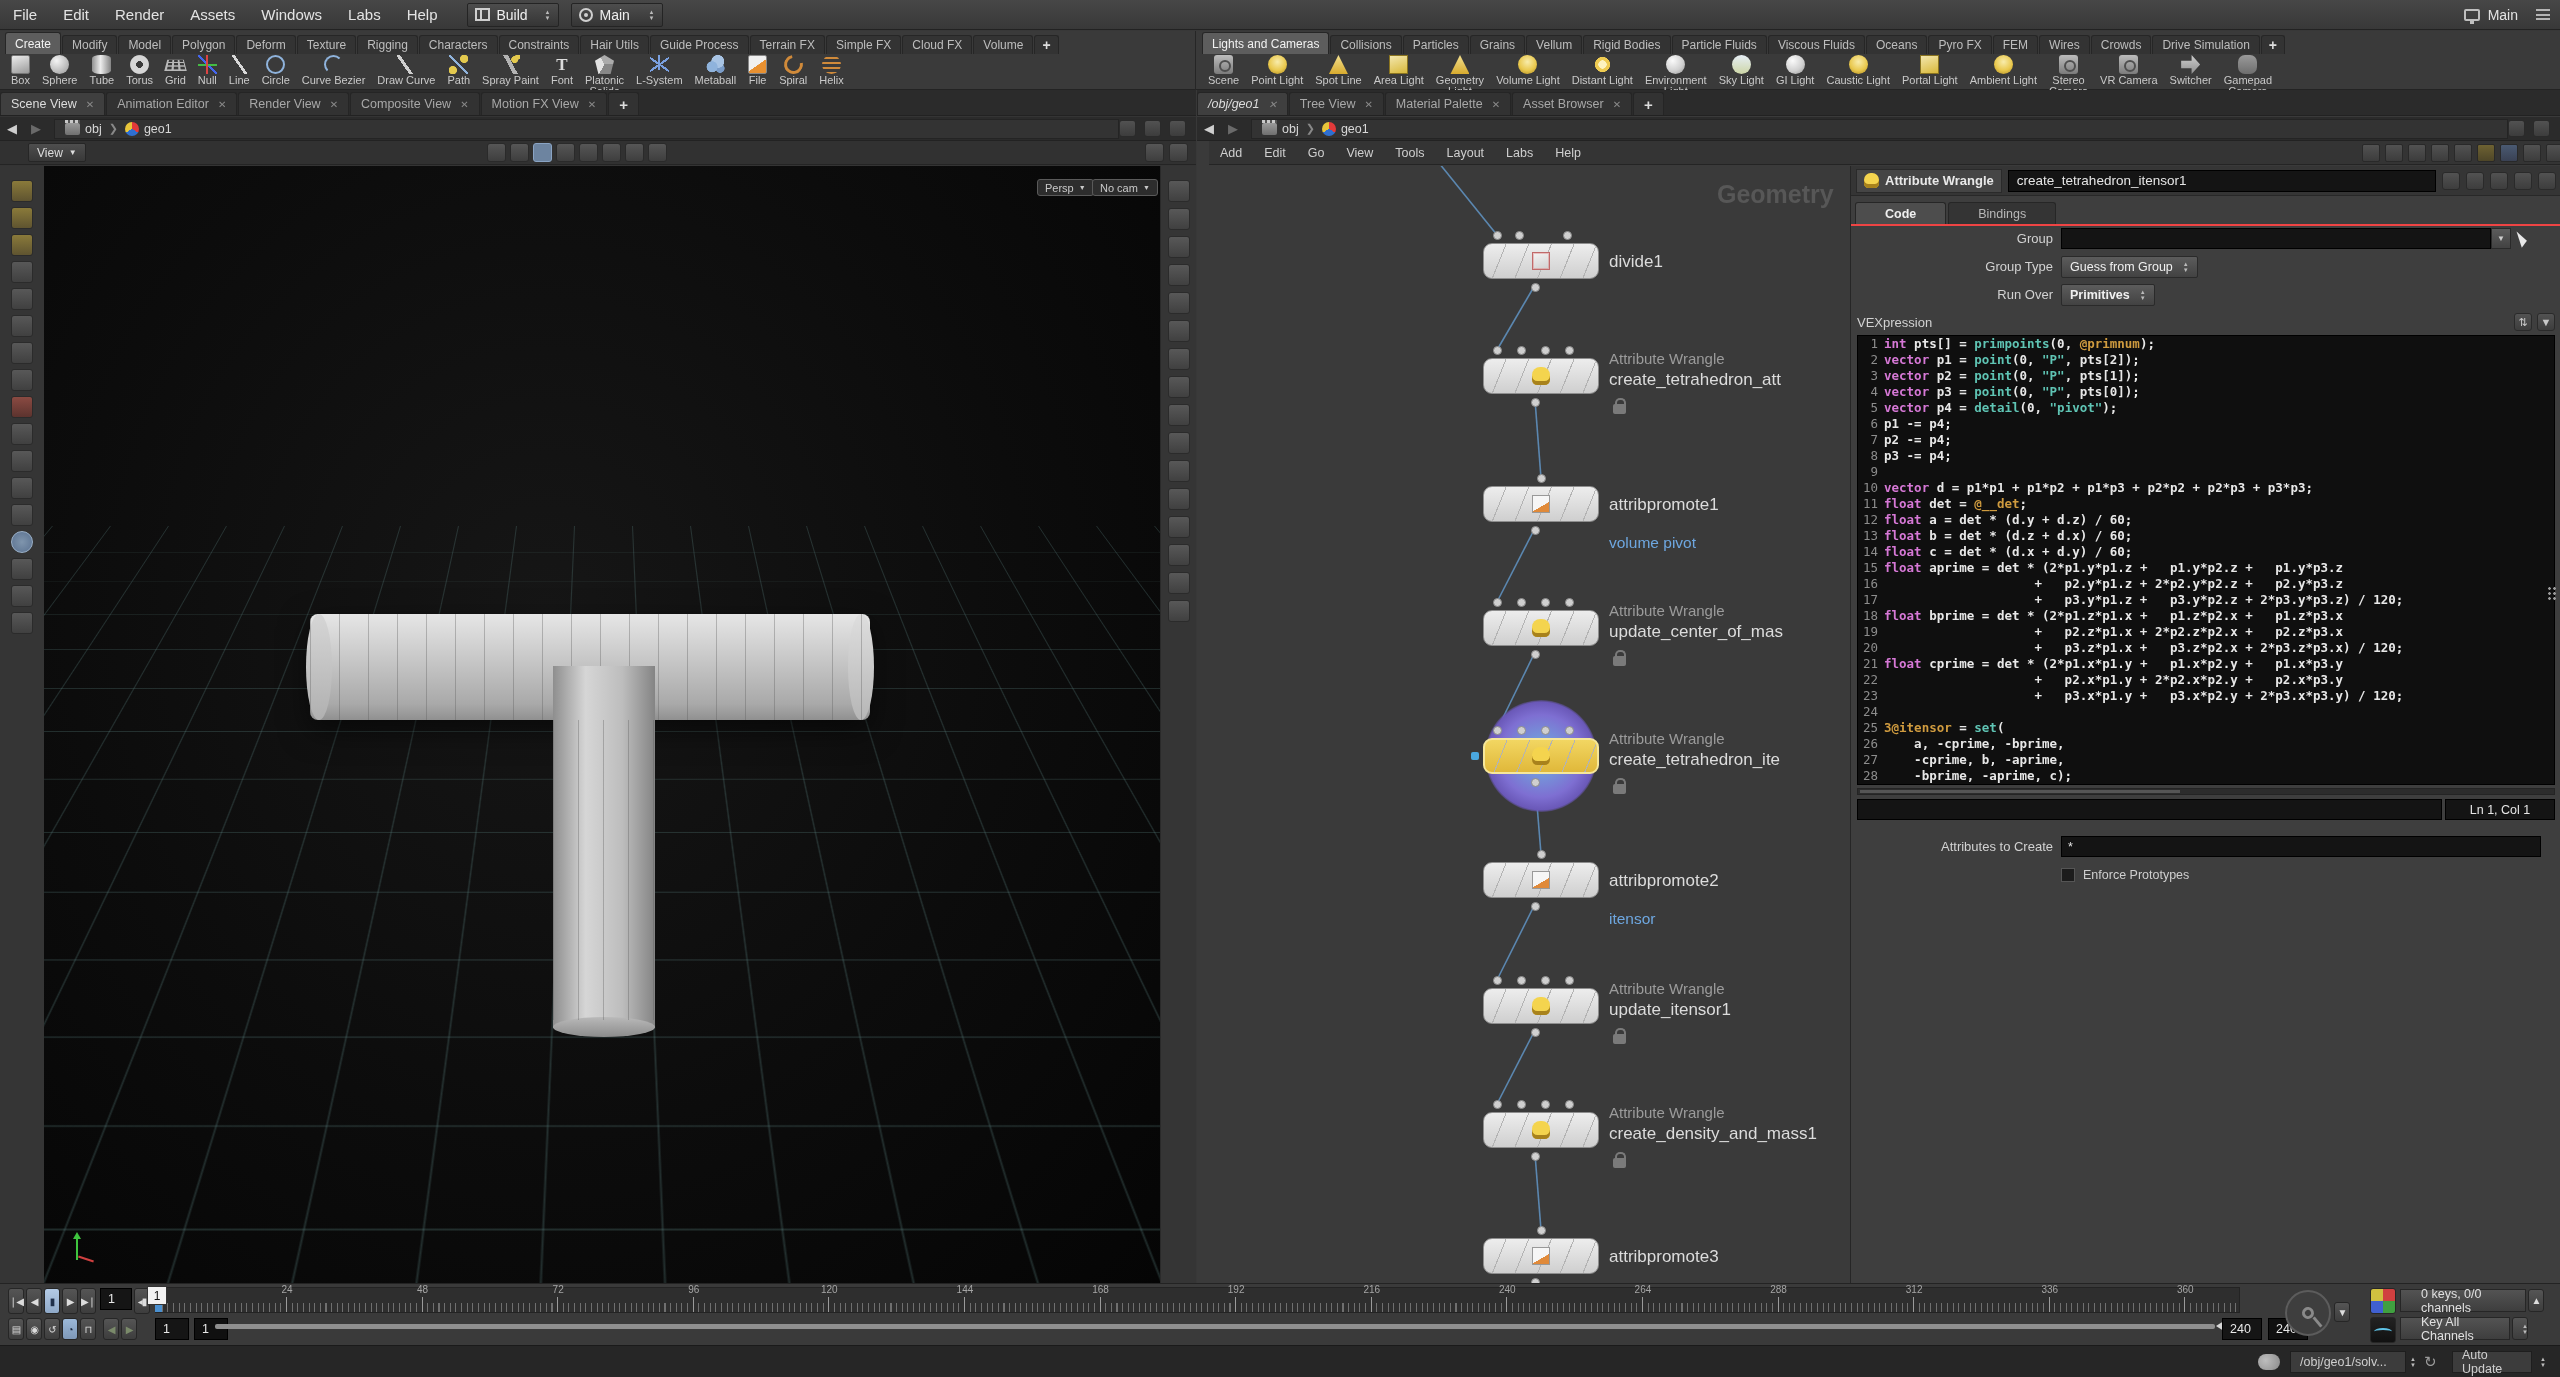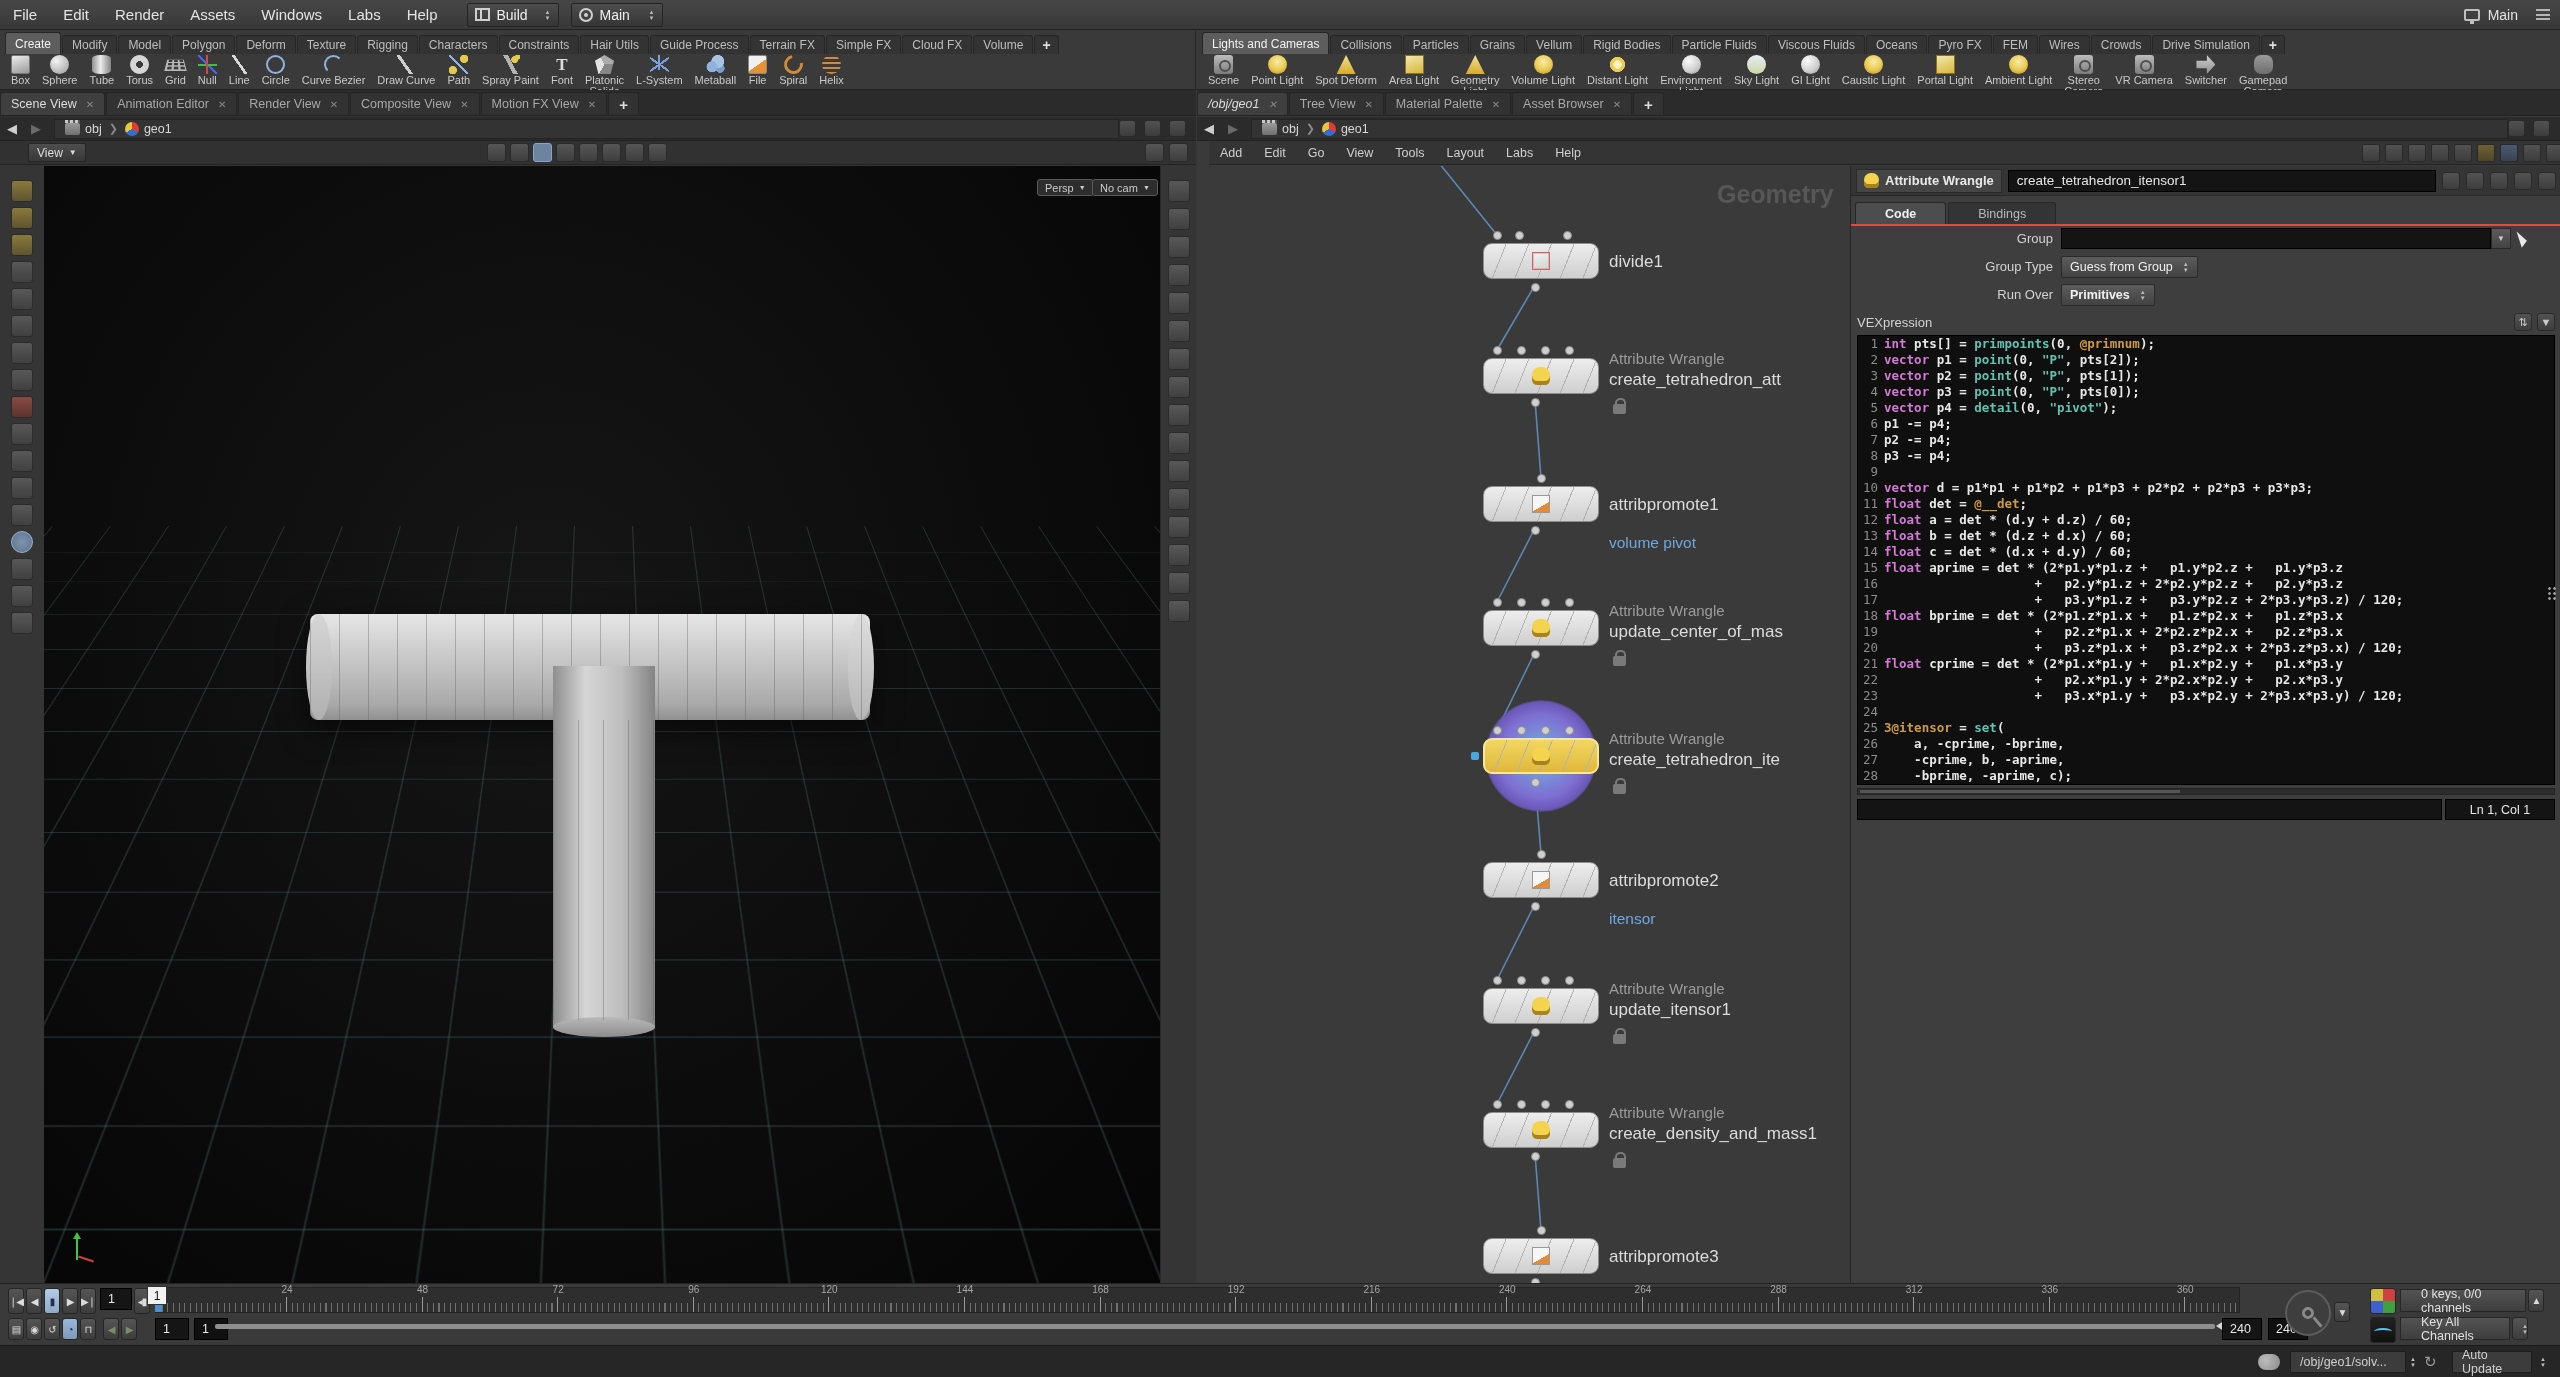--- a/index.html
+++ b/index.html
@@ -365,21 +365,21 @@
           <div class="shelf-tab">Pyro FX</div>
           <div class="shelf-tab">FEM</div>
           <div class="shelf-tab">Wires</div>
           <div class="shelf-tab">Crowds</div>
           <div class="shelf-tab">Drive Simulation</div>
           <div class="shelf-tab plus">+</div>
         </div>
       <div class="shelf-tools" id="rtools">
           <div class="tool"><span class="ticon ic-camera"></span><span>Scene</span></div>
           <div class="tool"><span class="ticon ic-bulb"></span><span>Point Light</span></div>
-          <div class="tool"><span class="ticon ic-cone"></span><span>Spot Deform</span></div>
+          <div class="tool"><span class="ticon ic-cone"></span><span>Spot Line</span></div>
           <div class="tool"><span class="ticon ic-panel"></span><span>Area Light</span></div>
           <div class="tool"><span class="ticon ic-cone"></span><span>Geometry
 Light</span></div>
           <div class="tool"><span class="ticon ic-bulb"></span><span>Volume Light</span></div>
           <div class="tool"><span class="ticon ic-sun"></span><span>Distant Light</span></div>
           <div class="tool"><span class="ticon ic-env"></span><span>Environment
 Light</span></div>
           <div class="tool"><span class="ticon ic-sky"></span><span>Sky Light</span></div>
           <div class="tool"><span class="ticon ic-env"></span><span>GI Light</span></div>
           <div class="tool"><span class="ticon ic-bulb"></span><span>Caustic Light</span></div>
@@ -740,20 +740,31 @@
             </div>
           </div>
           <div class="code-box" id="code-box"><div class="cline"><span class="gut">1</span><span class="ctext"><span class="k">int</span> pts[] = <span class="f">primpoints</span>(0, <span class="a">@primnum</span>);</span></div><div class="cline"><span class="gut">2</span><span class="ctext"><span class="k">vector</span> p1 = <span class="f">point</span>(0, <span class="s">"P"</span>, pts[2]);</span></div><div class="cline"><span class="gut">3</span><span class="ctext"><span class="k">vector</span> p2 = <span class="f">point</span>(0, <span class="s">"P"</span>, pts[1]);</span></div><div class="cline"><span class="gut">4</span><span class="ctext"><span class="k">vector</span> p3 = <span class="f">point</span>(0, <span class="s">"P"</span>, pts[0]);</span></div><div class="cline"><span class="gut">5</span><span class="ctext"><span class="k">vector</span> p4 = <span class="f">detail</span>(0, <span class="s">"pivot"</span>);</span></div><div class="cline"><span class="gut">6</span><span class="ctext">p1 -= p4;</span></div><div class="cline"><span class="gut">7</span><span class="ctext">p2 -= p4;</span></div><div class="cline"><span class="gut">8</span><span class="ctext">p3 -= p4;</span></div><div class="cline"><span class="gut">9</span><span class="ctext"> </span></div><div class="cline"><span class="gut">10</span><span class="ctext"><span class="k">vector</span> d = p1*p1 + p1*p2 + p1*p3 + p2*p2 + p2*p3 + p3*p3;</span></div><div class="cline"><span class="gut">11</span><span class="ctext"><span class="k">float</span> det = <span class="a">@__det</span>;</span></div><div class="cline"><span class="gut">12</span><span class="ctext"><span class="k">float</span> a = det * (d.y + d.z) / 60;</span></div><div class="cline"><span class="gut">13</span><span class="ctext"><span class="k">float</span> b = det * (d.z + d.x) / 60;</span></div><div class="cline"><span class="gut">14</span><span class="ctext"><span class="k">float</span> c = det * (d.x + d.y) / 60;</span></div><div class="cline"><span class="gut">15</span><span class="ctext"><span class="k">float</span> aprime = det * (2*p1.y*p1.z +   p1.y*p2.z +   p1.y*p3.z</span></div><div class="cline"><span class="gut">16</span><span class="ctext">                    +   p2.y*p1.z + 2*p2.y*p2.z +   p2.y*p3.z</span></div><div class="cline"><span class="gut">17</span><span class="ctext">                    +   p3.y*p1.z +   p3.y*p2.z + 2*p3.y*p3.z) / 120;</span></div><div class="cline"><span class="gut">18</span><span class="ctext"><span class="k">float</span> bprime = det * (2*p1.z*p1.x +   p1.z*p2.x +   p1.z*p3.x</span></div><div class="cline"><span class="gut">19</span><span class="ctext">                    +   p2.z*p1.x + 2*p2.z*p2.x +   p2.z*p3.x</span></div><div class="cline"><span class="gut">20</span><span class="ctext">                    +   p3.z*p1.x +   p3.z*p2.x + 2*p3.z*p3.x) / 120;</span></div><div class="cline"><span class="gut">21</span><span class="ctext"><span class="k">float</span> cprime = det * (2*p1.x*p1.y +   p1.x*p2.y +   p1.x*p3.y</span></div><div class="cline"><span class="gut">22</span><span class="ctext">                    +   p2.x*p1.y + 2*p2.x*p2.y +   p2.x*p3.y</span></div><div class="cline"><span class="gut">23</span><span class="ctext">                    +   p3.x*p1.y +   p3.x*p2.y + 2*p3.x*p3.y) / 120;</span></div><div class="cline"><span class="gut">24</span><span class="ctext"> </span></div><div class="cline"><span class="gut">25</span><span class="ctext"><span class="a">3@itensor</span> = <span class="f">set</span>(</span></div><div class="cline"><span class="gut">26</span><span class="ctext">    a, -cprime, -bprime,</span></div><div class="cline"><span class="gut">27</span><span class="ctext">    -cprime, b, -aprime,</span></div><div class="cline"><span class="gut">28</span><span class="ctext">    -bprime, -aprime, c);</span></div></div>
           <div class="hscroll">
               <div class="hnd"></div>
             </div>
           <div class="coderow">
             <div class="pfield empty"></div>
             <div class="pfield lncol">Ln 1, Col 1</div>
           </div>
+          <div class="attr-rows">
+            <div class="prow">
+              <span class="plabel">Attributes to Create</span>
+              <div class="pfield" style="width:480px">*</div>
+            </div>
+            <div class="prow">
+              <span class="plabel"></span>
+              <div class="checkbox"></div>
+              <span style="margin-left:8px;font-size:12.5px;color:#cfcfcf">Enforce Prototypes</span>
+            </div>
+          </div>
         </div>
         <div class="grip"></div>
       </div>
     </div>
   </div>
 
   <div class="playbar">
     <div id="transport">
         <div class="tbtn sm" style="left: 8px; top: 4px;">❘◀</div>
         <div class="tbtn sm" style="left: 26px; top: 4px;">◀</div>

